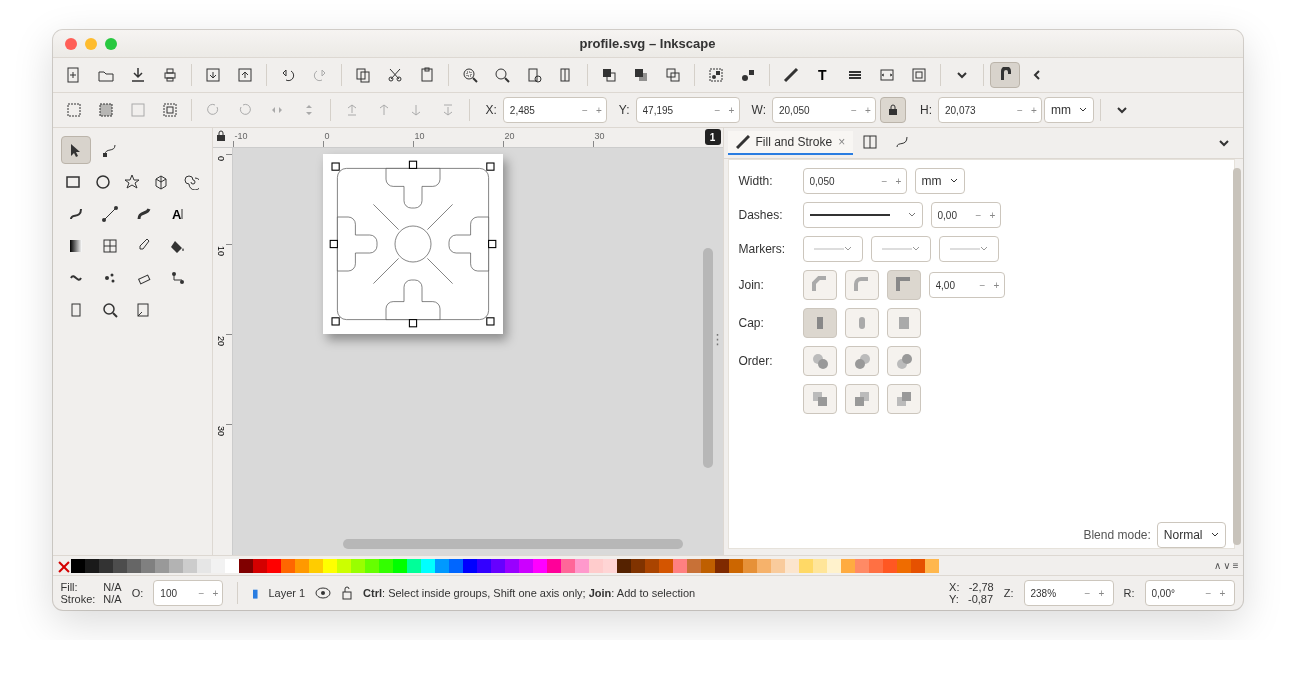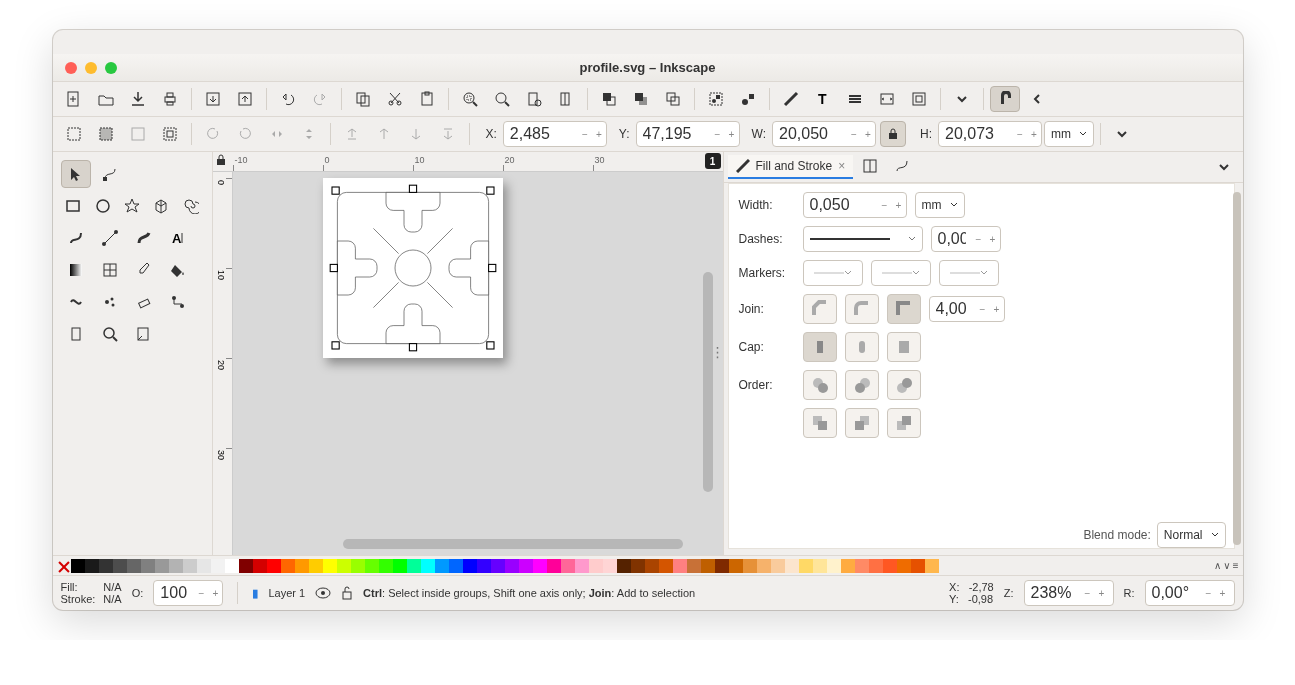--- a/index.html
+++ b/index.html
@@ -1,29 +1,29 @@
 <!DOCTYPE html>
 <html><head>
 <meta charset="utf-8">
 <style>
   * { box-sizing: border-box; font-family: -apple-system, "Helvetica Neue", Arial, sans-serif; }
   body { margin: 0; background: #fff; display: flex; justify-content: center; align-items: flex-start; padding: 30px 0; }
   .window { width: 1190px; height: 580px; background: #f1efed; border-radius: 10px; box-shadow: 0 12px 40px rgba(0,0,0,.15), 0 0 0 1px #d9d5d0; display: flex; flex-direction: column; overflow: hidden; position: relative; }
-  .titlebar { height: 28px; display: flex; align-items: center; justify-content: center; background: linear-gradient(#f6f4f2,#eceae6); border-bottom: 1px solid #ddd8d2; position: relative; margin-top: 24px; }
+  .titlebar { height: 28px; display: flex; align-items: center; justify-content: center; background: linear-gradient(#f6f4f2,#eceae6); border-bottom: 1px solid #ddd8d2; position: relative; }
   .traffic { position: absolute; left: 12px; display: flex; gap: 8px; }
   .traffic span { width: 12px; height: 12px; border-radius: 50%; }
   .tl-r { background:#ff5f57;} .tl-y{background:#febc2e;} .tl-g{background:#28c840;}
   .title { font-size: 13px; font-weight: 600; color:#333; }
 
   .toolbar, .options { display:flex; align-items:center; padding: 4px 6px; border-bottom:1px solid #ddd8d2; gap:2px; }
   .tb-btn { width: 30px; height: 26px; display:flex; align-items:center; justify-content:center; border-radius:4px; color:#333; }
   .tb-btn.active{ background:#d8d3cc; border:1px solid #bbb4aa;}
   .tb-sep { width:1px; height:22px; background:#d5d0c9; margin: 0 4px;}
   .spin { display:flex; align-items:center; border:1px solid #ccc6bd; border-radius:4px; background:#fff; height:26px; overflow:hidden;}
-  .spin input { border:none; width:74px; padding:0 6px; font-size:16px; height:100%; background:transparent; color:#333;}
+  .spin input { border:none; width:74px; padding:0 6px; font-size:10px; height:100%; background:transparent; color:#333;}
   .spin .btns { display:flex; flex-direction:row; }
   .spin .sb { width:14px; height:24px; display:flex; align-items:center; justify-content:center; color:#888; font-size:10px; }
   .lbl { font-size:12px; color:#333; margin: 0 4px 0 10px; }
   .sel { border:1px solid #ccc6bd; border-radius:4px; background:#fff; height:26px; display:flex; align-items:center; padding:0 6px; font-size:12px; gap:8px; color:#333;}
 
   .body { flex:1; display:flex; overflow:hidden;}
   .toolbox { width: 160px; border-right:1px solid #ddd8d2; padding:6px 0; }
   .toolrow { display:flex; padding: 2px 8px; gap:4px; }
   .tool { width:30px; height:28px; display:flex; align-items:center; justify-content:center; border-radius:4px; color:#333;}
   .tool.active{ background:#d8d3cc; border:1px solid #bbb4aa;}
@@ -885,21 +885,21 @@
       </span>
     <span>
         <svg width="12" height="14">
           <rect x="2" y="6" width="8" height="7" fill="none" stroke="#333"></rect>
           <path d="M4 6V3a2 2 0 0 1 4 0" fill="none" stroke="#333"></path>
         </svg>
       </span>
     <div class="grow">
       <b>Ctrl</b><span>: Select inside groups, Shift one axis only; </span><b>Join</b><span>: Add to selection</span>
     </div>
-    <div class="coord"><span>X:</span>   <span>-2,78</span><br><span>Y:</span>   <span>-0,98</span></div>
+    <div class="coord"><span>X:</span>   <span>-2,78</span><br><span>Y:</span>   <span>-0,87</span></div>
     <span>Z:</span>
     <div class="spin" style="width:90px;">
         <input style="width: 56px;" value="238%">
         <div class="btns">
           <div class="sb">−</div>
           <div class="sb">+</div>
         </div>
       </div>
     <span>R:</span>
     <div class="spin" style="width:90px;">

